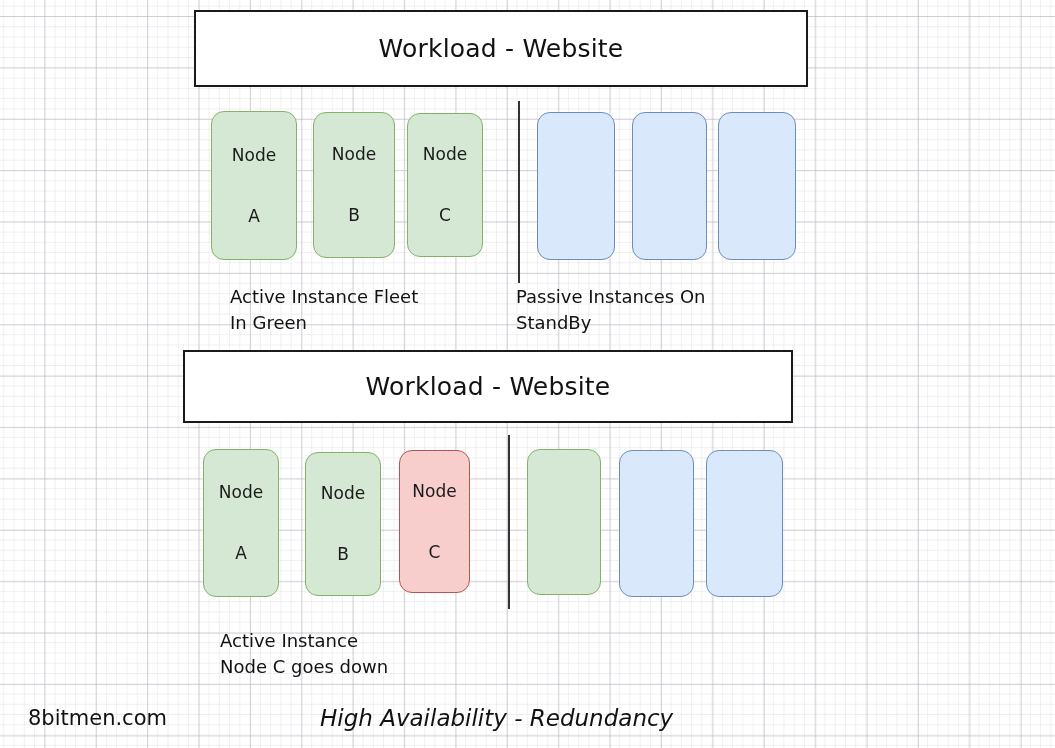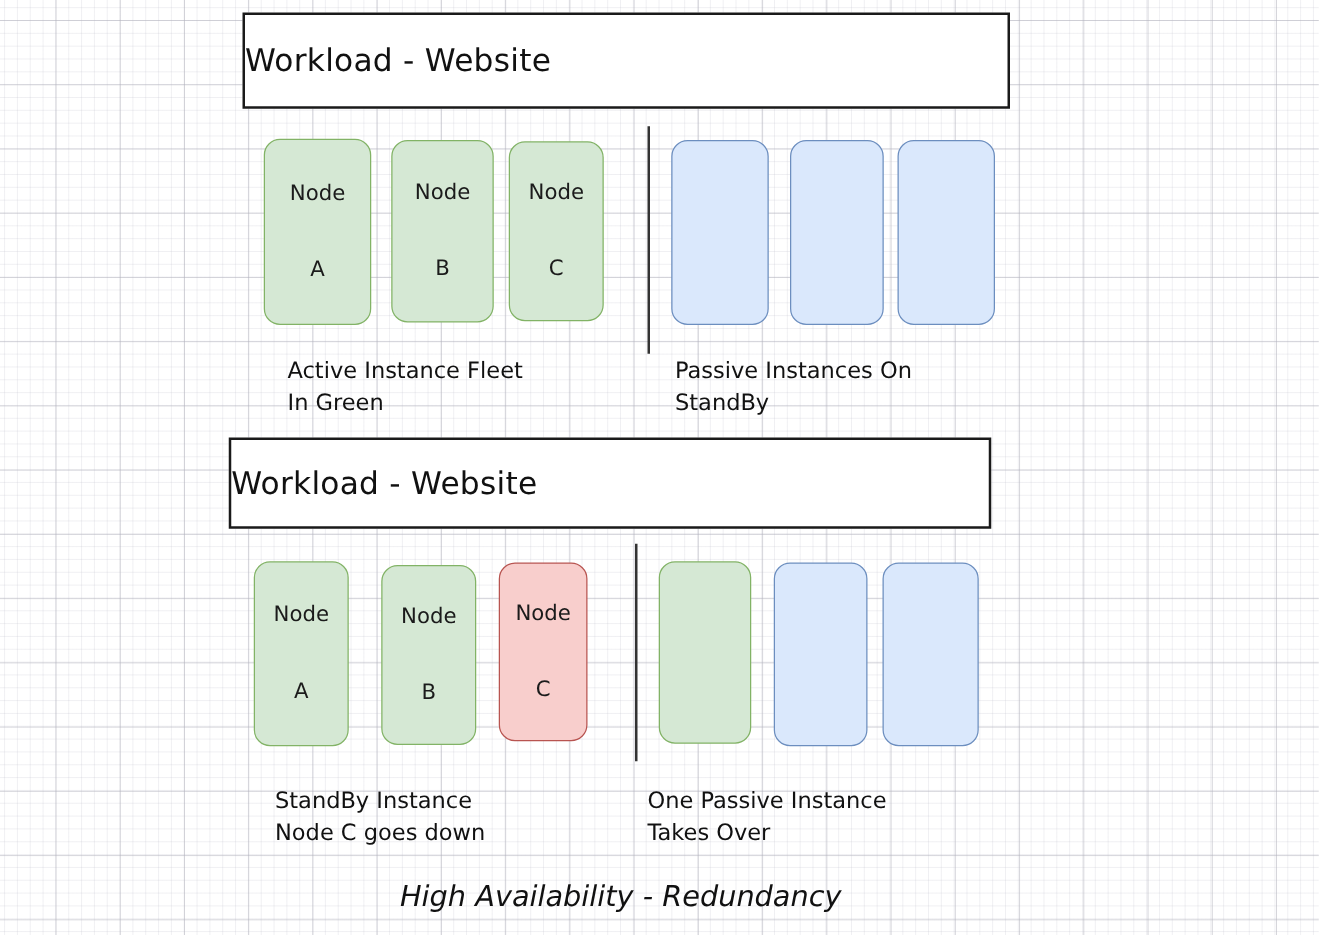--- a/index.html
+++ b/index.html
@@ -35,21 +35,21 @@
   }
 
   
   .workload-box {
     position: absolute;
     background: #ffffff;
     border: 2px solid #1a1a1a;
     box-sizing: border-box;
     display: flex;
     align-items: center;
-    justify-content: flex-start;
+    justify-content: center;
   }
   .workload-label {
     font-size: 25px;
     color: #111111;
     letter-spacing: 0.2px;
     white-space: nowrap;
   }
 
   
   .node-box {
@@ -129,21 +129,21 @@
 
   <div class="node-box blue" style="left:537px; top:112px; width:78px; height:148px;"></div>
 
   <div class="node-box blue" style="left:632px; top:112px; width:75px; height:148px;"></div>
 
   <div class="node-box blue" style="left:718px; top:112px; width:78px; height:148px;"></div>
 
   <div class="caption" style="left:230px; top:284px; width:256px;">Active Instance Fleet
 In Green</div>
 
-  <div class="caption" style="left:540px; top:284px; width:248px;">Passive Instances On
+  <div class="caption" style="left:516px; top:284px; width:248px;">Passive Instances On
 StandBy</div>
 
   <div class="workload-box" style="left:183px; top:350px; width:610px; height:73px;">
     <span class="workload-label">Workload - Website</span>
   </div>
 
   <div class="node-box green" style="left:203px; top:449px; width:76px; height:148px;">
     <span class="node-line">Node</span>
     <span class="node-line">A</span>
   </div>
@@ -159,22 +159,21 @@
   </div>
 
   <div class="divider" style="left:508px; top:435px; height:174px;"></div>
 
   <div class="node-box green" style="left:527px; top:449px; width:74px; height:146px;"></div>
 
   <div class="node-box blue" style="left:619px; top:450px; width:75px; height:147px;"></div>
 
   <div class="node-box blue" style="left:706px; top:450px; width:77px; height:147px;"></div>
 
-  <div class="caption" style="left:220px; top:628px; width:260px;">StandBy Instance
+  <div class="caption" style="left:220px; top:628px; width:260px;">Active Instance
 Node C goes down</div>
 
-  <div class="caption" style="left:518px; top:628px; width:240px;">One Passive Instance
-Takes Over</div>
 
+  <div class="footer-text" style="left:28px; top:706px;">8bitmen.com</div>
 
   <div class="footer-text footer-title" style="left:320px; top:705px;font-style:italic;">High Availability - Redundancy</div>
 
 </div>
 
 </body></html>

